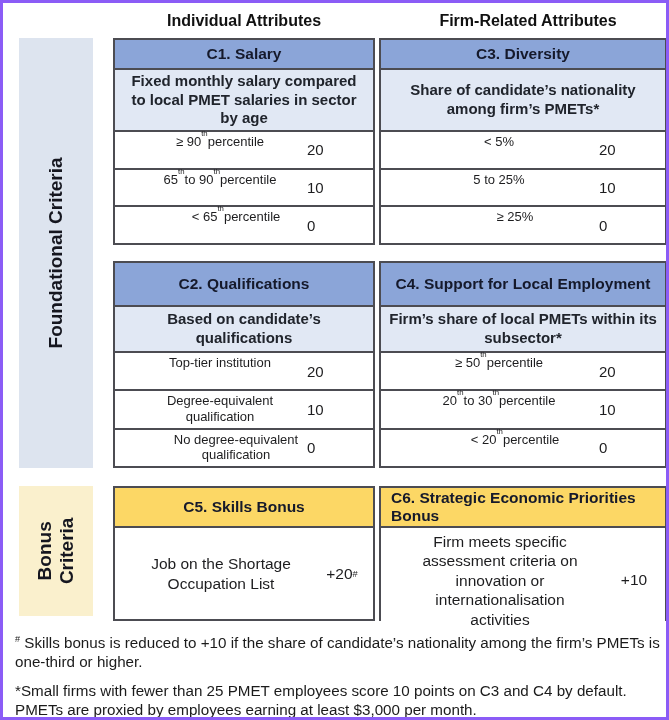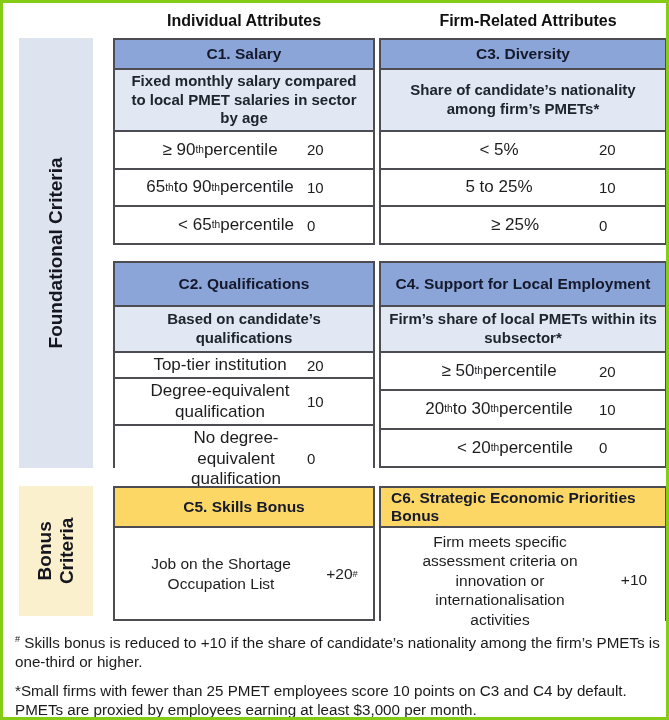--- a/index.html
+++ b/index.html
@@ -1,18 +1,18 @@
 <!DOCTYPE html>
 <html><head>
 <meta charset="utf-8">
 <style>
   html,body{margin:0;padding:0;background:#fff;}
   .figure{
     position:relative;width:669px;height:720px;box-sizing:border-box;
-    background:#ffffff;border:3px solid #84cc16;
+    background:#ffffff;border:3px solid #8b5cf6;
     font-family:"Liberation Sans","DejaVu Sans",sans-serif;
     color:#1d1d1f;overflow:hidden;
   }
   .col-header{
     position:absolute;top:6px;height:24px;display:flex;align-items:center;justify-content:center;
     font-weight:bold;font-size:16px;color:#111;
   }
   .col-header.left{left:110px;width:262px;}
   .col-header.right{left:392px;width:266px;}
 
@@ -49,22 +49,22 @@
     border-bottom:2px solid #4c4c52;padding:3px 8px;box-sizing:border-box;
   }
   .c1 .tsub,.c3 .tsub{height:62px;}
   .c2 .tsub,.c4 .tsub{height:46px;}
 
   .trow{
     flex:1;display:flex;align-items:stretch;border-bottom:2px solid #4c4c52;box-sizing:border-box;background:#fff;
   }
   .trow:last-child{border-bottom:none;padding-left:32px;}
   .tlabel{
-    flex:1;display:flex;align-items:center;justify-content:center;text-align:center;
-    font-size:17px;line-height:1.2;padding:2px 4px 2px 10px;margin-left:16px;
+    flex:1;display:flex;justify-content:center;text-align:center;
+    font-size:13px;line-height:1.2;padding:2px 4px 2px 10px;margin-left:16px;
   }
   .tscore{
     flex:none;width:66px;display:flex;align-items:center;justify-content:flex-start;
     font-size:15px;padding-left:4px;
   }
   sup{font-size:0.6em;line-height:0;vertical-align:super;}
 
   .bonus-body{flex:1;display:flex;align-items:center;background:#fff;}
   .bonus-label{
     flex:1;display:flex;align-items:center;justify-content:center;text-align:center;

